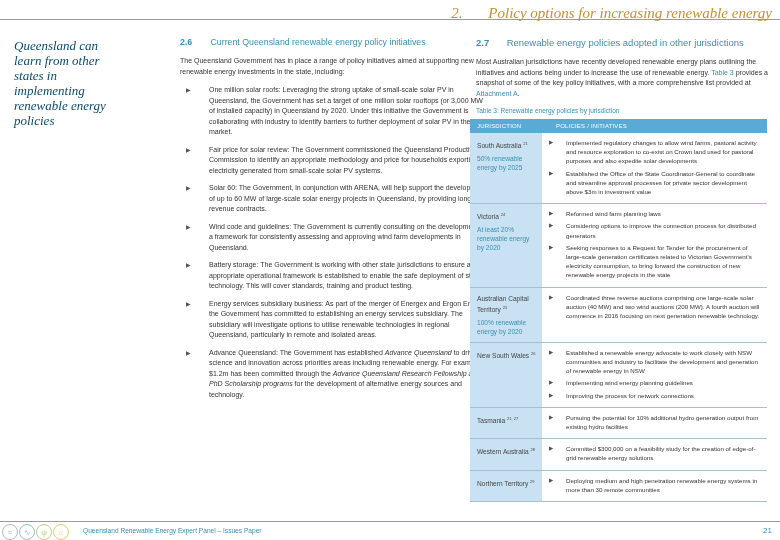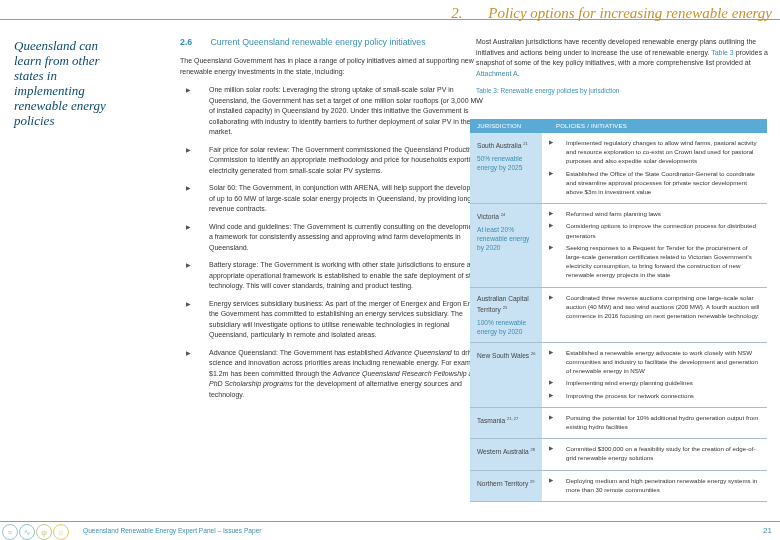--- a/index.html
+++ b/index.html
@@ -84,20 +84,24 @@
     <li class="bullet"><span class="arrow">▶</span><span>Fair price for solar review: The Government commissioned the Queensland Productivity Commission to identify an appropriate methodology and price for households exporting electricity generated from small-scale solar PV systems.</span></li>
     <li class="bullet"><span class="arrow">▶</span><span>Solar 60: The Government, in conjunction with ARENA, will help support the development of up to 60 MW of large-scale solar energy projects in Queensland, by providing long-term revenue contracts.</span></li>
     <li class="bullet"><span class="arrow">▶</span><span>Wind code and guidelines: The Government is currently consulting on the development of a framework for consistently assessing and approving wind farm developments in Queensland.</span></li>
     <li class="bullet"><span class="arrow">▶</span><span>Battery storage: The Government is working with other state jurisdictions to ensure an appropriate operational framework is established to enable the safe deployment of storage technology. This will cover standards, training and product testing.</span></li>
     <li class="bullet"><span class="arrow">▶</span><span>Energy services subsidiary business: As part of the merger of Energex and Ergon Energy, the Government has committed to establishing an energy services subsidiary. The subsidiary will investigate options to utilise renewable technologies in regional Queensland, particularly in remote and isolated areas.</span></li>
     <li class="bullet"><span class="arrow">▶</span><span>Advance Queensland: The Government has established </span><i>Advance Queensland</i><span> to drive science and innovation across priorities areas including renewable energy. For example $1.2m has been committed through the </span><i>Advance Queensland Research Fellowship and PhD Scholarship programs</i><span> for the development of alternative energy sources and technology.</span></li>
   </ul>
 </div>
 
 <div class="col-right">
+  <div class="sec-head-r">
+    <span class="sec-num">2.7</span>
+    <span>Renewable energy policies adopted in other jurisdictions</span>
+  </div>
   <div class="para"><span>Most Australian jurisdictions have recently developed renewable energy plans outlining the initiatives and actions being under to increase the use of renewable energy. </span><span class="link">Table 3</span><span> provides a snapshot of some of the key policy initiatives, with a more comprehensive list provided at </span><span class="link">Attachment A</span><span>.</span></div>
   <div class="table-caption">Table 3: Renewable energy policies by jurisdiction</div>
 </div>
 
 <div class="jt">
   <div class="jt-head">
     <div class="c1">JURISDICTION</div>
     <div class="c2">POLICIES / INITIATIVES</div>
   </div>
   <div id="jt-body">

